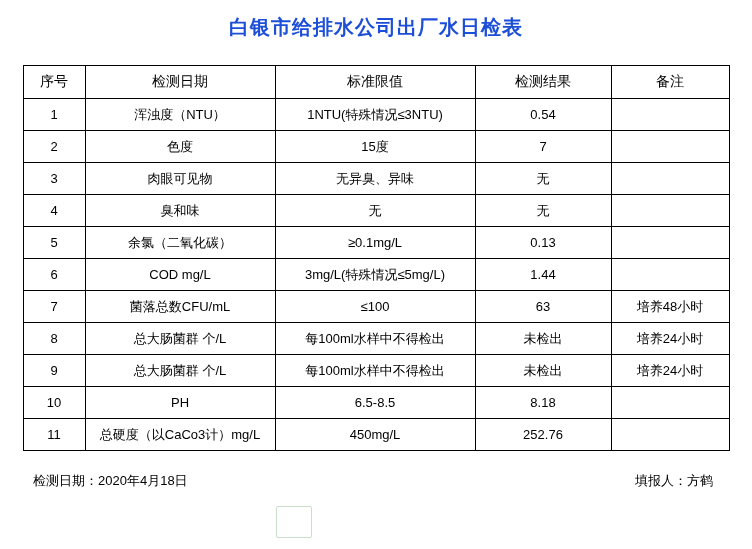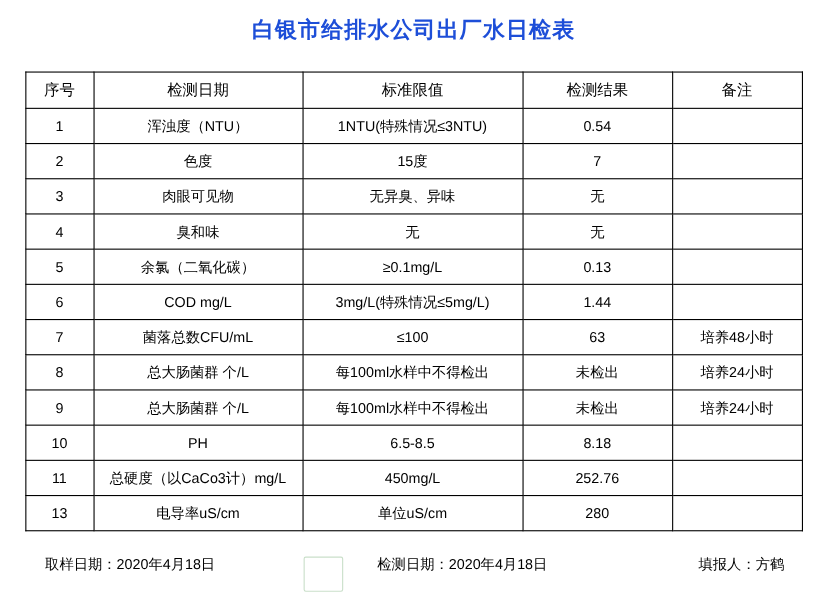--- a/index.html
+++ b/index.html
@@ -184,30 +184,22 @@
         <td>8.18</td>
         <td></td>
       </tr>
       <tr>
         <td>11</td>
         <td>总硬度（以CaCo3计）mg/L</td>
         <td>450mg/L</td>
         <td>252.76</td>
         <td></td>
       </tr>
-      <tr>
-        <td>13</td>
-        <td>电导率uS/cm</td>
-        <td>单位uS/cm</td>
-        <td>280</td>
-        <td></td>
-      </tr>
     </tbody>
   </table>
 
   <div class="footer">
-    <div class="f-item f-left">取样日期：2020年4月18日</div>
     <div class="f-item f-mid">检测日期：2020年4月18日</div>
     <div class="f-item f-right">填报人：方鹤</div>
   </div>
 
   <div class="stamp"></div>
 </div>
 
 </body></html>

